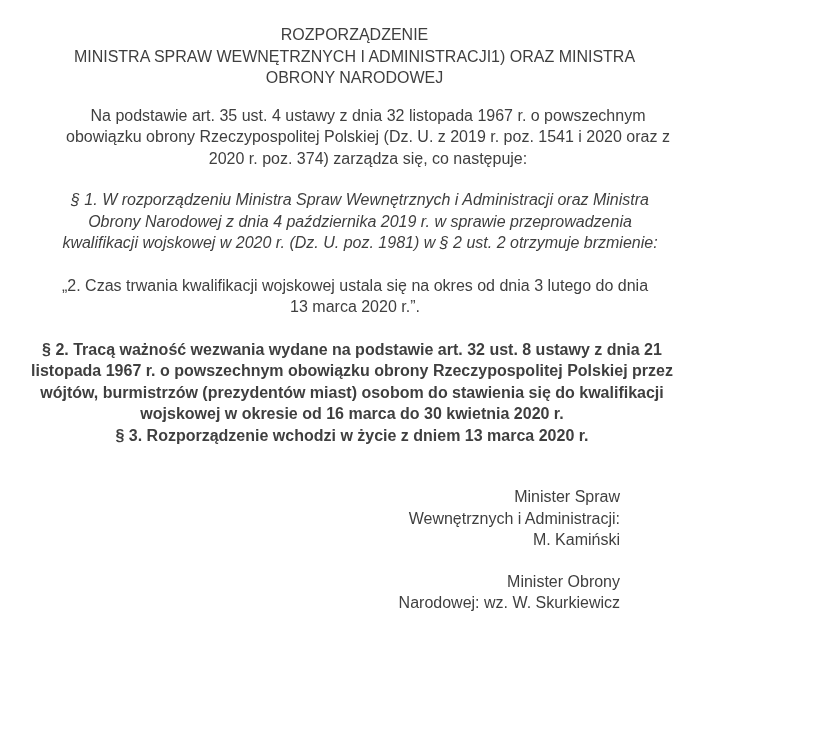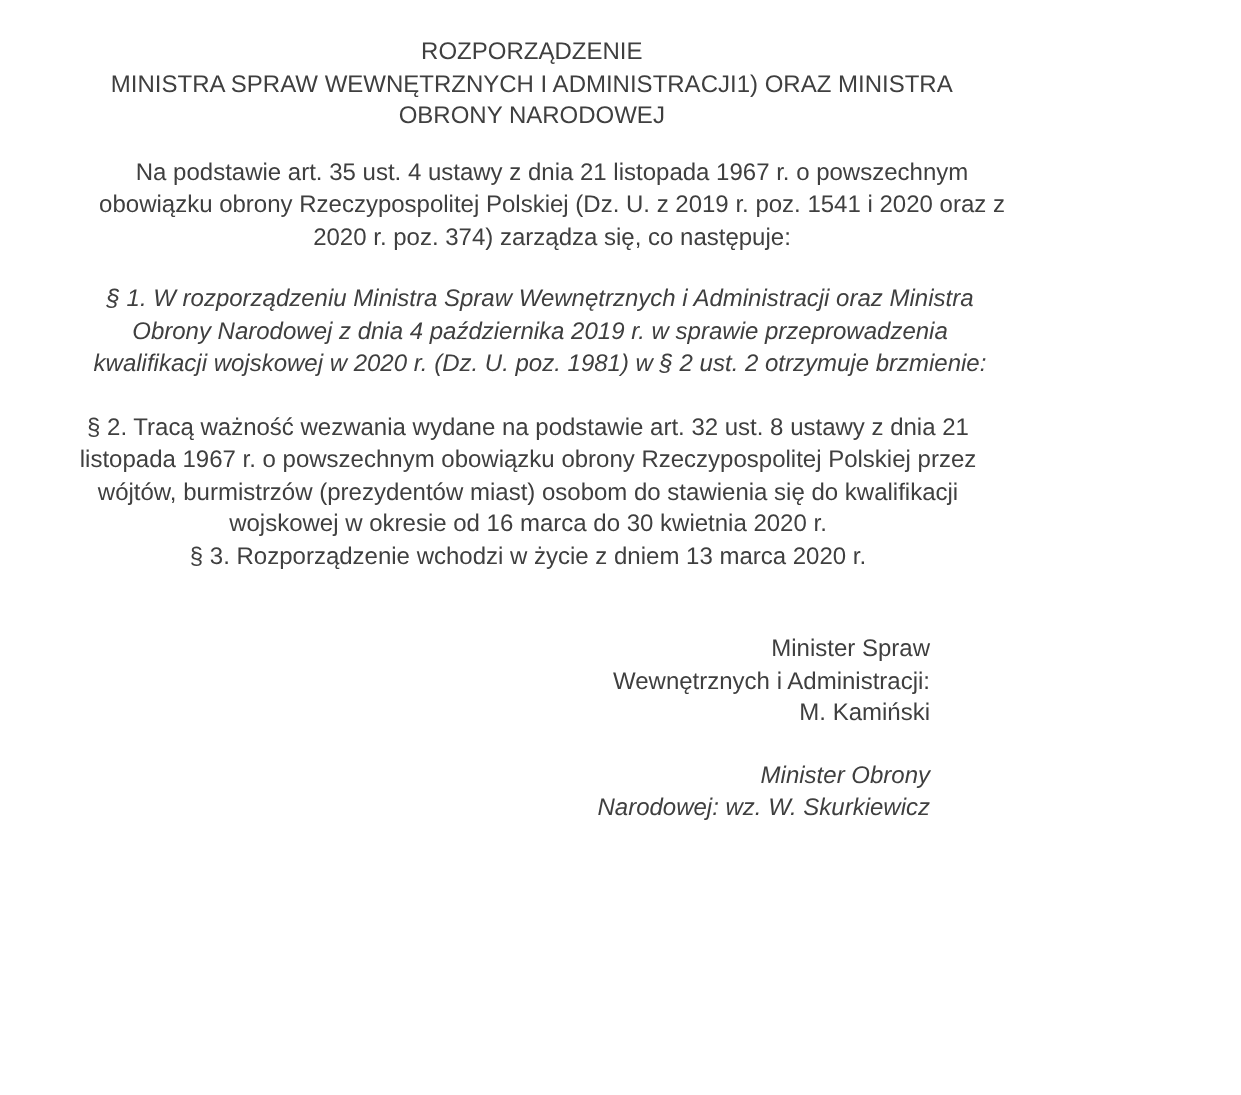--- a/index.html
+++ b/index.html
@@ -26,43 +26,45 @@
     text-align: center;
     white-space: pre-line;
   }
   
   [data-name="doc-title"]        { margin-left: 9px;  margin-top: 0; }
   [data-name="doc-date"]         { margin-left: 40px; margin-top: 18px; }
   [data-name="doc-subject"]      { margin-left: 90px; margin-top: 16px; }
   [data-name="doc-preamble"]     { margin-left: 36px; margin-top: 16px; }
   [data-name="doc-par1"]         { margin-left: 20px; margin-top: 20px; font-style: italic; }
   [data-name="doc-quote"]        { margin-left: 10px; margin-top: 21px; }
-  [data-name="doc-par2-par3"]    { margin-left: 4px;  margin-top: 21px; }
+  [data-name="doc-par2-par3"]    { margin-left: 4px;  margin-top: 21px; font-weight: bold; }
   .sig {
     margin: 0;
     text-align: right;
     white-space: pre-line;
     margin-right: 80px;
   }
   [data-name="signature-mswia"]  { margin-top: 40px; }
-  [data-name="signature-mon"]    { margin-top: 20px; font-style: italic; }
+  [data-name="signature-mon"]    { margin-top: 20px; }
 </style>
 </head>
 <body>
 
 <div class="page" data-name="document-page">
   <p class="para" data-name="doc-title">ROZPORZĄDZENIE
 MINISTRA SPRAW WEWNĘTRZNYCH I ADMINISTRACJI1) ORAZ MINISTRA
 OBRONY NARODOWEJ</p>
-  <p class="para" data-name="doc-preamble">Na podstawie art. 35 ust. 4 ustawy z dnia 21 listopada 1967 r. o powszechnym
+  <p class="para" data-name="doc-preamble">Na podstawie art. 35 ust. 4 ustawy z dnia 32 listopada 1967 r. o powszechnym
 obowiązku obrony Rzeczypospolitej Polskiej (Dz. U. z 2019 r. poz. 1541 i 2020 oraz z
 2020 r. poz. 374) zarządza się, co następuje:</p>
   <p class="para" data-name="doc-par1">§ 1. W rozporządzeniu Ministra Spraw Wewnętrznych i Administracji oraz Ministra
 Obrony Narodowej z dnia 4 października 2019 r. w sprawie przeprowadzenia
 kwalifikacji wojskowej w 2020 r. (Dz. U. poz. 1981) w § 2 ust. 2 otrzymuje brzmienie:</p>
+  <p class="para" data-name="doc-quote">„2. Czas trwania kwalifikacji wojskowej ustala się na okres od dnia 3 lutego do dnia
+13 marca 2020 r.”.</p>
   <p class="para" data-name="doc-par2-par3">§ 2. Tracą ważność wezwania wydane na podstawie art. 32 ust. 8 ustawy z dnia 21
 listopada 1967 r. o powszechnym obowiązku obrony Rzeczypospolitej Polskiej przez
 wójtów, burmistrzów (prezydentów miast) osobom do stawienia się do kwalifikacji
 wojskowej w okresie od 16 marca do 30 kwietnia 2020 r.
 § 3. Rozporządzenie wchodzi w życie z dniem 13 marca 2020 r.</p>
   <p class="sig" data-name="signature-mswia">Minister Spraw
 Wewnętrznych i Administracji:
 M. Kamiński</p>
   <p class="sig" data-name="signature-mon">Minister Obrony
 Narodowej: wz. W. Skurkiewicz</p>

